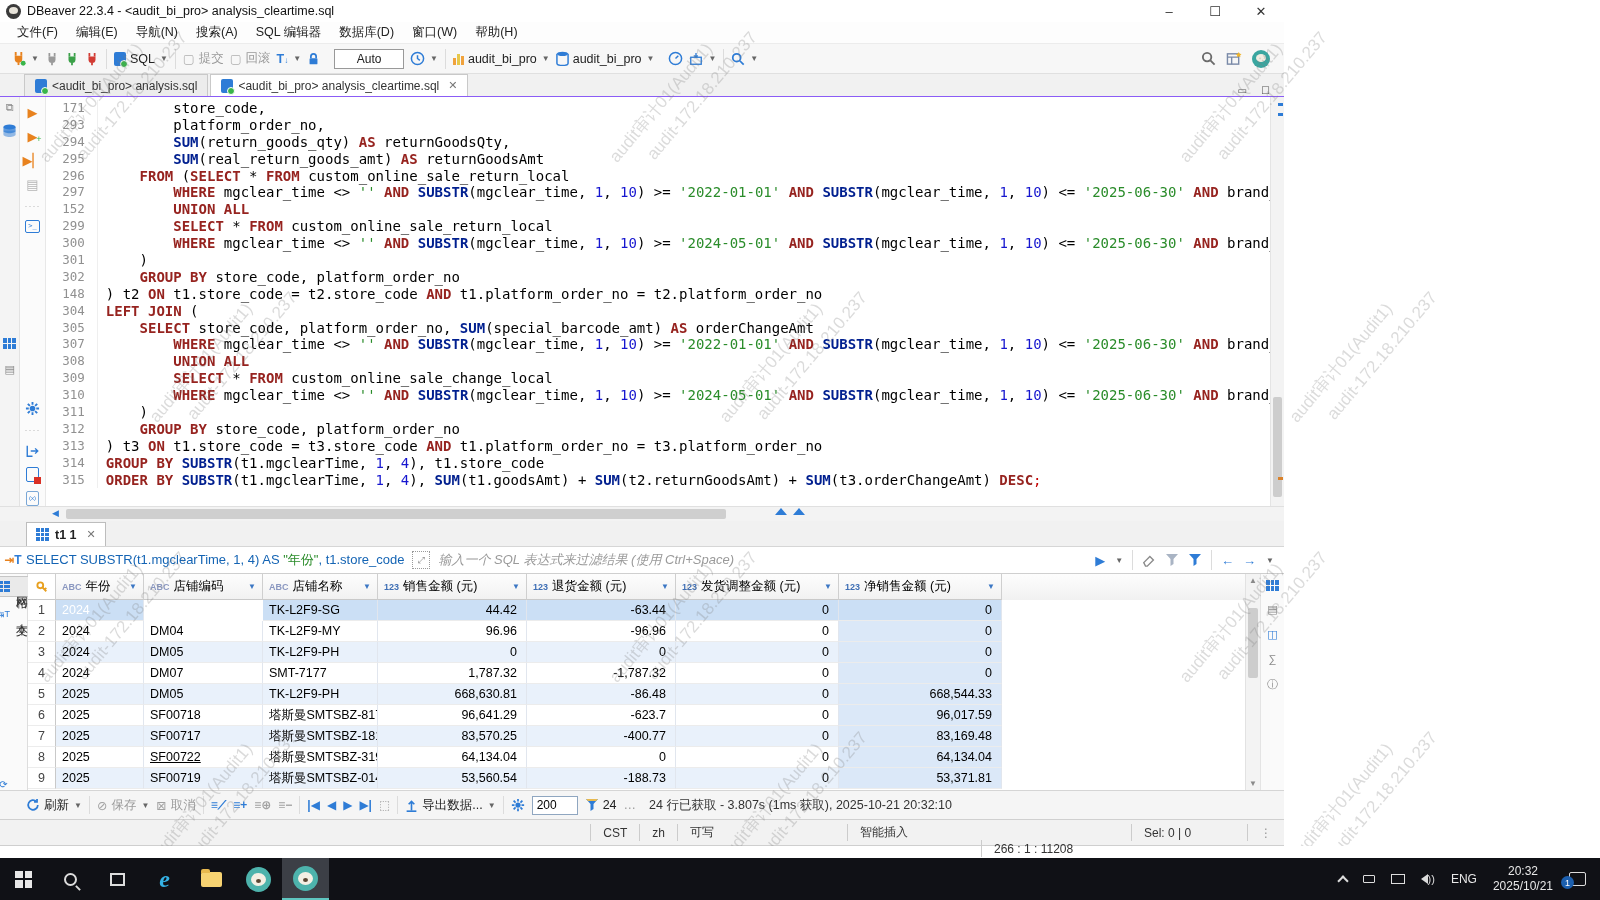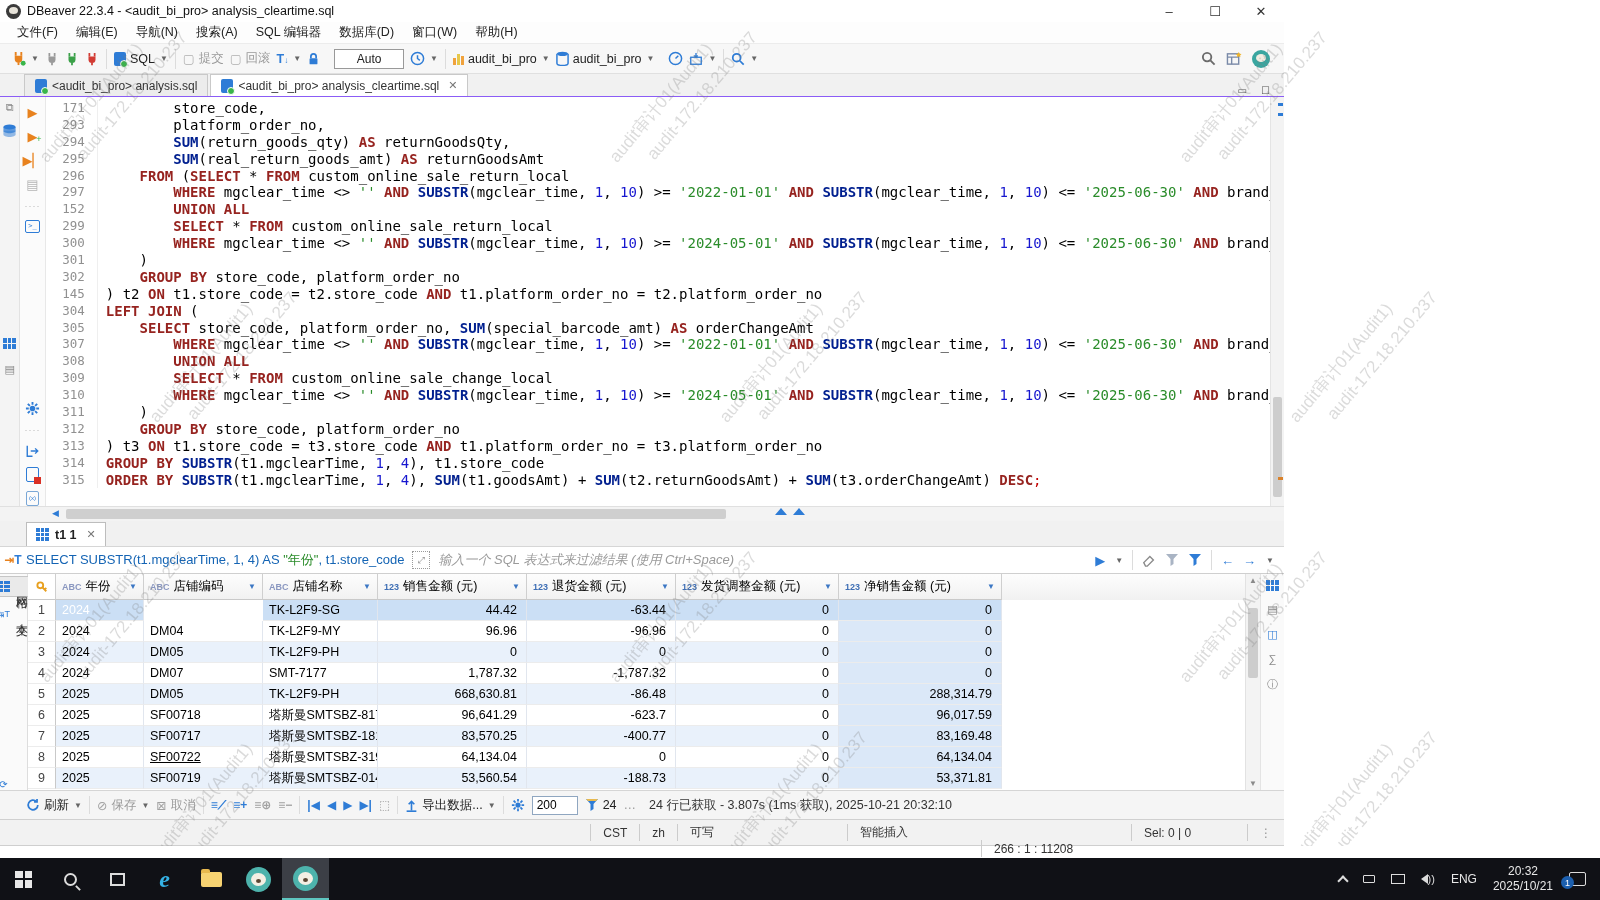--- a/index.html
+++ b/index.html
@@ -381,21 +381,21 @@
           <div class="code-line"><span class="ln">293</span><span class="ct"><span class="tok-p">        platform_order_no,</span></span></div>
           <div class="code-line"><span class="ln">294</span><span class="ct"><span class="tok-p">        </span><span class="tok-f">SUM</span><span class="tok-p">(return_goods_qty) </span><span class="tok-k">AS</span><span class="tok-p"> returnGoodsQty,</span></span></div>
           <div class="code-line"><span class="ln">295</span><span class="ct"><span class="tok-p">        </span><span class="tok-f">SUM</span><span class="tok-p">(real_return_goods_amt) </span><span class="tok-k">AS</span><span class="tok-p"> returnGoodsAmt</span></span></div>
           <div class="code-line"><span class="ln">296</span><span class="ct"><span class="tok-p">    </span><span class="tok-k">FROM</span><span class="tok-p"> (</span><span class="tok-k">SELECT</span><span class="tok-p"> * </span><span class="tok-k">FROM</span><span class="tok-p"> custom_online_sale_return_local</span></span></div>
           <div class="code-line"><span class="ln">297</span><span class="ct"><span class="tok-p">        </span><span class="tok-k">WHERE</span><span class="tok-p"> mgclear_time &lt;&gt; </span><span class="tok-s">''</span><span class="tok-p"> </span><span class="tok-k">AND</span><span class="tok-p"> </span><span class="tok-f">SUBSTR</span><span class="tok-p">(mgclear_time, </span><span class="tok-n">1</span><span class="tok-p">, </span><span class="tok-n">10</span><span class="tok-p">) &gt;= </span><span class="tok-s">'2022-01-01'</span><span class="tok-p"> </span><span class="tok-k">AND</span><span class="tok-p"> </span><span class="tok-f">SUBSTR</span><span class="tok-p">(mgclear_time, </span><span class="tok-n">1</span><span class="tok-p">, </span><span class="tok-n">10</span><span class="tok-p">) &lt;= </span><span class="tok-s">'2025-06-30'</span><span class="tok-p"> </span><span class="tok-k">AND</span><span class="tok-p"> brand_code &lt;&gt; </span><span class="tok-s">'SBZ'</span></span></div>
           <div class="code-line"><span class="ln">152</span><span class="ct"><span class="tok-p">        </span><span class="tok-k">UNION ALL</span></span></div>
           <div class="code-line"><span class="ln">299</span><span class="ct"><span class="tok-p">        </span><span class="tok-k">SELECT</span><span class="tok-p"> * </span><span class="tok-k">FROM</span><span class="tok-p"> custom_online_sale_return_local</span></span></div>
           <div class="code-line"><span class="ln">300</span><span class="ct"><span class="tok-p">        </span><span class="tok-k">WHERE</span><span class="tok-p"> mgclear_time &lt;&gt; </span><span class="tok-s">''</span><span class="tok-p"> </span><span class="tok-k">AND</span><span class="tok-p"> </span><span class="tok-f">SUBSTR</span><span class="tok-p">(mgclear_time, </span><span class="tok-n">1</span><span class="tok-p">, </span><span class="tok-n">10</span><span class="tok-p">) &gt;= </span><span class="tok-s">'2024-05-01'</span><span class="tok-p"> </span><span class="tok-k">AND</span><span class="tok-p"> </span><span class="tok-f">SUBSTR</span><span class="tok-p">(mgclear_time, </span><span class="tok-n">1</span><span class="tok-p">, </span><span class="tok-n">10</span><span class="tok-p">) &lt;= </span><span class="tok-s">'2025-06-30'</span><span class="tok-p"> </span><span class="tok-k">AND</span><span class="tok-p"> brand_code = </span><span class="tok-s">'SBZ'</span></span></div>
           <div class="code-line"><span class="ln">301</span><span class="ct"><span class="tok-p">    )</span></span></div>
           <div class="code-line"><span class="ln">302</span><span class="ct"><span class="tok-p">    </span><span class="tok-k">GROUP BY</span><span class="tok-p"> store_code, platform_order_no</span></span></div>
-          <div class="code-line"><span class="ln">145</span><span class="ct"><span class="tok-p">) t2 </span><span class="tok-k">ON</span><span class="tok-p"> t1.store_code = t2.store_code </span><span class="tok-k">AND</span><span class="tok-p"> t1.platform_order_no = t2.platform_order_no</span></span></div>
+          <div class="code-line"><span class="ln">148</span><span class="ct"><span class="tok-p">) t2 </span><span class="tok-k">ON</span><span class="tok-p"> t1.store_code = t2.store_code </span><span class="tok-k">AND</span><span class="tok-p"> t1.platform_order_no = t2.platform_order_no</span></span></div>
           <div class="code-line"><span class="ln">304</span><span class="ct"><span class="tok-k">LEFT JOIN</span><span class="tok-p"> (</span></span></div>
           <div class="code-line"><span class="ln">305</span><span class="ct"><span class="tok-p">    </span><span class="tok-k">SELECT</span><span class="tok-p"> store_code, platform_order_no, </span><span class="tok-f">SUM</span><span class="tok-p">(special_barcode_amt) </span><span class="tok-k">AS</span><span class="tok-p"> orderChangeAmt</span></span></div>
           <div class="code-line"><span class="ln">307</span><span class="ct"><span class="tok-p">        </span><span class="tok-k">WHERE</span><span class="tok-p"> mgclear_time &lt;&gt; </span><span class="tok-s">''</span><span class="tok-p"> </span><span class="tok-k">AND</span><span class="tok-p"> </span><span class="tok-f">SUBSTR</span><span class="tok-p">(mgclear_time, </span><span class="tok-n">1</span><span class="tok-p">, </span><span class="tok-n">10</span><span class="tok-p">) &gt;= </span><span class="tok-s">'2022-01-01'</span><span class="tok-p"> </span><span class="tok-k">AND</span><span class="tok-p"> </span><span class="tok-f">SUBSTR</span><span class="tok-p">(mgclear_time, </span><span class="tok-n">1</span><span class="tok-p">, </span><span class="tok-n">10</span><span class="tok-p">) &lt;= </span><span class="tok-s">'2025-06-30'</span><span class="tok-p"> </span><span class="tok-k">AND</span><span class="tok-p"> brand_code &lt;&gt; </span><span class="tok-s">'SBZ'</span></span></div>
           <div class="code-line"><span class="ln">308</span><span class="ct"><span class="tok-p">        </span><span class="tok-k">UNION ALL</span></span></div>
           <div class="code-line"><span class="ln">309</span><span class="ct"><span class="tok-p">        </span><span class="tok-k">SELECT</span><span class="tok-p"> * </span><span class="tok-k">FROM</span><span class="tok-p"> custom_online_sale_change_local</span></span></div>
           <div class="code-line"><span class="ln">310</span><span class="ct"><span class="tok-p">        </span><span class="tok-k">WHERE</span><span class="tok-p"> mgclear_time &lt;&gt; </span><span class="tok-s">''</span><span class="tok-p"> </span><span class="tok-k">AND</span><span class="tok-p"> </span><span class="tok-f">SUBSTR</span><span class="tok-p">(mgclear_time, </span><span class="tok-n">1</span><span class="tok-p">, </span><span class="tok-n">10</span><span class="tok-p">) &gt;= </span><span class="tok-s">'2024-05-01'</span><span class="tok-p"> </span><span class="tok-k">AND</span><span class="tok-p"> </span><span class="tok-f">SUBSTR</span><span class="tok-p">(mgclear_time, </span><span class="tok-n">1</span><span class="tok-p">, </span><span class="tok-n">10</span><span class="tok-p">) &lt;= </span><span class="tok-s">'2025-06-30'</span><span class="tok-p"> </span><span class="tok-k">AND</span><span class="tok-p"> brand_code = </span><span class="tok-s">'SBZ'</span></span></div>
           <div class="code-line"><span class="ln">311</span><span class="ct"><span class="tok-p">    )</span></span></div>
           <div class="code-line"><span class="ln">312</span><span class="ct"><span class="tok-p">    </span><span class="tok-k">GROUP BY</span><span class="tok-p"> store_code, platform_order_no</span></span></div>
           <div class="code-line"><span class="ln">313</span><span class="ct"><span class="tok-p">) t3 </span><span class="tok-k">ON</span><span class="tok-p"> t1.store_code = t3.store_code </span><span class="tok-k">AND</span><span class="tok-p"> t1.platform_order_no = t3.platform_order_no</span></span></div>
           <div class="code-line"><span class="ln">314</span><span class="ct"><span class="tok-k">GROUP BY</span><span class="tok-p"> </span><span class="tok-f">SUBSTR</span><span class="tok-p">(t1.mgclearTime, </span><span class="tok-n">1</span><span class="tok-p">, </span><span class="tok-n">4</span><span class="tok-p">), t1.store_code</span></span></div>
@@ -569,21 +569,21 @@
             <div class="gc num lastcol" style="width: 163px;">0</div>
           </div>
           <div class="grow odd">
             <div class="gc rownum" style="width: 28px;">5</div>
             <div class="gc" style="width: 88px;">2025</div>
             <div class="gc" style="width: 119px;">DM05</div>
             <div class="gc" style="width: 115px;">TK-L2F9-PH</div>
             <div class="gc num" style="width: 149px;">668,630.81</div>
             <div class="gc num" style="width: 149px;">-86.48</div>
             <div class="gc num" style="width: 163px;">0</div>
-            <div class="gc num lastcol" style="width: 163px;">288,314.79</div>
+            <div class="gc num lastcol" style="width: 163px;">668,544.33</div>
           </div>
           <div class="grow even">
             <div class="gc rownum" style="width: 28px;">6</div>
             <div class="gc" style="width: 88px;">2025</div>
             <div class="gc" style="width: 119px;">SF00718</div>
             <div class="gc" style="width: 115px;">塔斯曼SMTSBZ-8174</div>
             <div class="gc num" style="width: 149px;">96,641.29</div>
             <div class="gc num" style="width: 149px;">-623.7</div>
             <div class="gc num" style="width: 163px;">0</div>
             <div class="gc num lastcol" style="width: 163px;">96,017.59</div>

